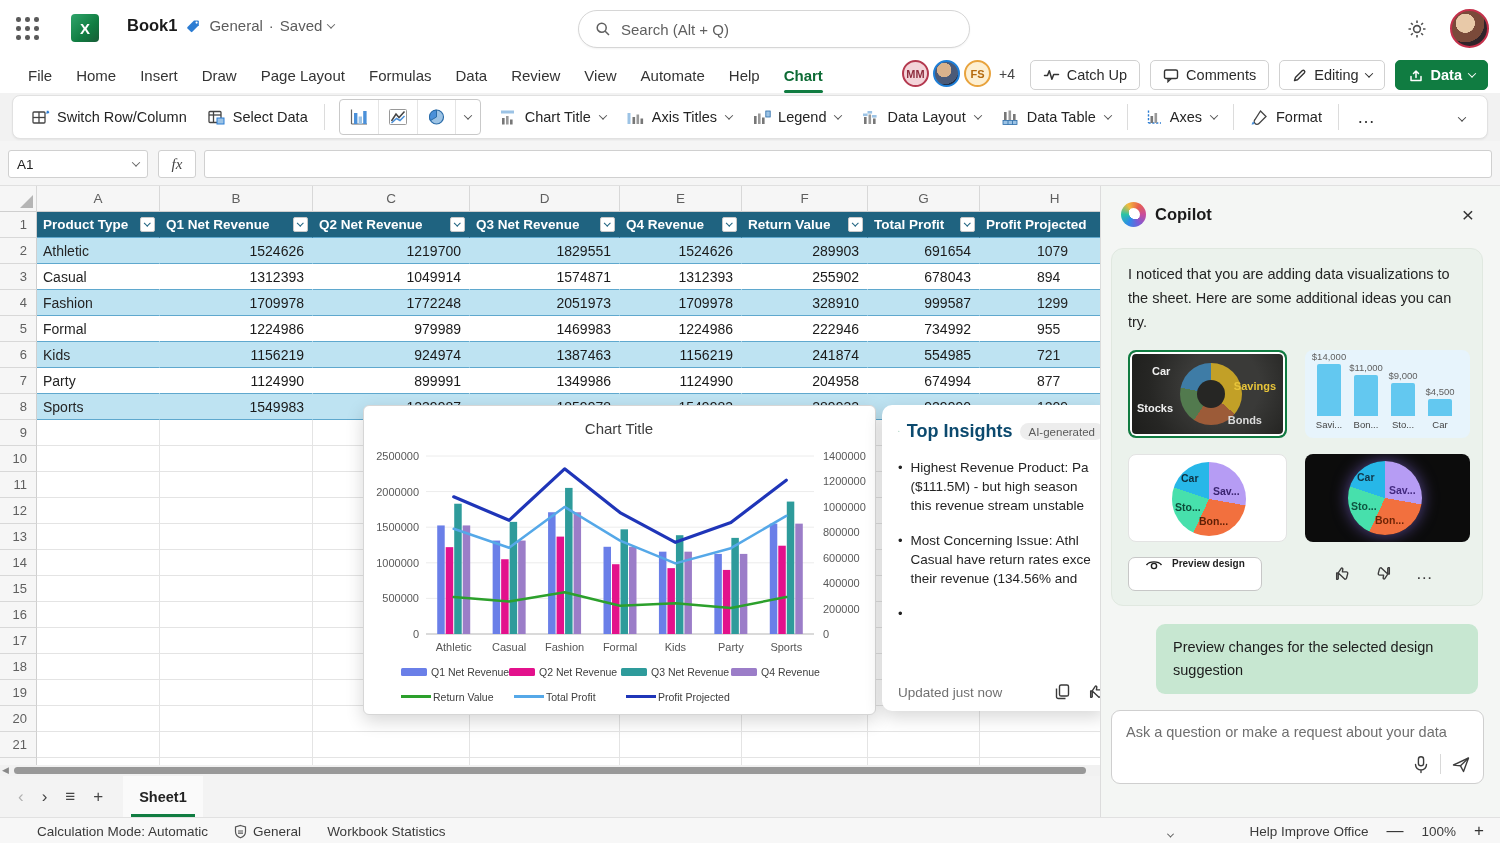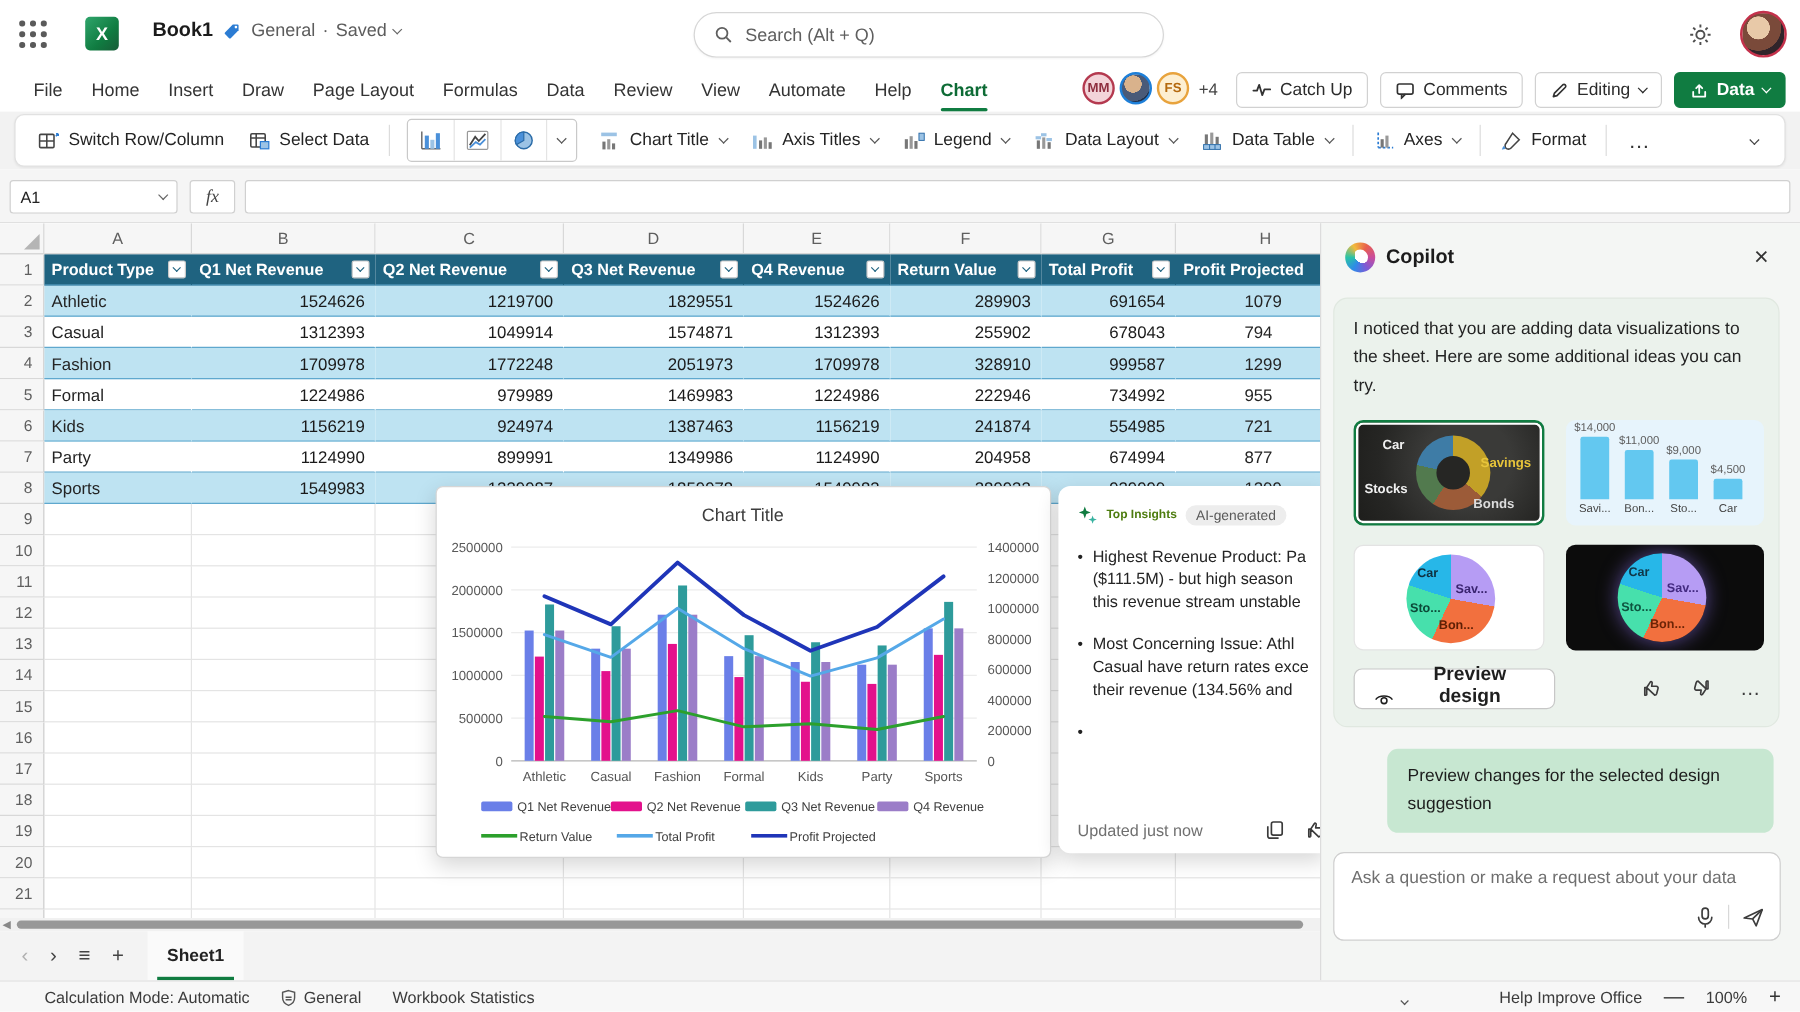--- a/index.html
+++ b/index.html
@@ -103,21 +103,21 @@
   .tablerow .gcell.rowhdr { border-right:1px solid #cfcfcf; border-bottom:1px solid #d8d8d8; }
 
   
   #chart-card { position:absolute; left:363px; top:405px; width:513px; height:310px; background:#fff;
     border:1px solid #d6d6d6; border-radius:6px; box-shadow:0 6px 18px rgba(0,0,0,.16); cursor:move; }
 
   
   #insights-card { position:absolute; left:882px; top:405px; width:222px; height:306px; background:#fff;
     border-radius:10px 0 0 10px; box-shadow:0 6px 18px rgba(0,0,0,.16); overflow:hidden; padding:16px 0 0 16px; }
   #insights-head { display:flex; align-items:center; gap:7px; }
-  #insights-title { font-size:10px; font-weight:700; color:#4d7c0f; white-space:nowrap; }
+  #insights-title { font-size:18px; font-weight:700; color:#0c4a6e; white-space:nowrap; }
   #insights-badge { font-size:11.5px; color:#5a5a5a; background:#ededed; border-radius:9px; padding:2.5px 9px; white-space:nowrap; }
   .ins-bullet { display:flex; gap:8px; margin-top:16px; }
   .ins-bullet .dot { color:#222; font-size:13px; line-height:19px; }
   .ins-lines div { font-size:13.5px; line-height:19px; color:#242424; white-space:nowrap; }
   #insights-foot { position:absolute; left:16px; bottom:11px; width:200px; display:flex; align-items:center; }
   #insights-updated { font-size:13.5px; color:#707070; white-space:nowrap; }
   .ins-icon { position:absolute; top:-2px; color:#3a3a3a; cursor:pointer; }
 
   
   #copilot { position:absolute; left:1100px; top:186px; width:400px; height:631px; background:#F4F6F4;
@@ -152,21 +152,21 @@
   #card-pie-dark { background:#0C0C0C; }
   .mini-pie { position:absolute; left:43px; top:7px; width:74px; height:74px; border-radius:50%;
     background:conic-gradient(#B69CF4 0deg 100deg,#F2703E 100deg 205deg,#47E0AC 205deg 288deg,#27B7E8 288deg 360deg); }
   #card-pie-dark .mini-pie { box-shadow:0 0 16px rgba(150,120,255,.55); }
   .pie-lbl { position:absolute; font-size:10.5px; font-weight:600; color:#1e3a4a; }
   .pl-car { left:52px; top:17px; color:#0e2f3f; } .pl-sav { left:84px; top:30px; color:#3a2470; }
   .pl-sto { left:46px; top:46px; color:#0c4a38; } .pl-bon { left:70px; top:60px; color:#5e1f05; }
   #card-pie-dark .pie-lbl { filter:brightness(1.15); }
   #cp-actions { display:flex; align-items:center; margin-top:15px; }
   #preview-btn { height:34px; border:1px solid #c7c7c7; border-radius:7px; background:#fff; display:flex;
-    align-items:flex-end; gap:9px; padding:0 16px; font-size:16px; font-weight:600; color:#1f1f1f; cursor:pointer; }
+    align-items:flex-start; gap:9px; padding:0 16px; font-size:10px; font-weight:600; color:#1f1f1f; cursor:pointer; }
   .fb-icon { color:#3c3c3c; cursor:pointer; margin-left:24px; display:flex; }
   #cp-bubble { position:absolute; left:55px; top:438px; width:322px; background:#C7E7D1; border-radius:9px;
     padding:12px 17px; font-size:14.5px; line-height:1.6; color:#1d1d1d; }
   #cp-input { position:absolute; left:10px; top:524px; width:373px; height:74px; background:#fff;
     border:1px solid #cfcfcf; border-radius:9px; padding:13px 14px; cursor:text; }
   #cp-placeholder { font-size:14.5px; color:#6f6f6f; white-space:nowrap; overflow:hidden; }
   #cp-input-icons { position:absolute; right:12px; bottom:9px; display:flex; align-items:center; gap:10px; color:#3c3c3c; }
   #cp-input-icons .vline { width:1px; height:20px; background:#d8d8d8; }
 
   
@@ -473,21 +473,21 @@
     </div>
     <div class="grow tablerow">
       <div class="gcell rowhdr" style="width: 37px;">3</div>
       <div class="gcell " style="width: 123px; padding-left: 6px;">Casual</div>
       <div class="gcell num" style="width: 153px;">1312393</div>
       <div class="gcell num" style="width: 157px;">1049914</div>
       <div class="gcell num" style="width: 150px;">1574871</div>
       <div class="gcell num" style="width: 122px;">1312393</div>
       <div class="gcell num" style="width: 126px;">255902</div>
       <div class="gcell num" style="width: 112px;">678043</div>
-      <div class="gcell " style="width: 150px; padding-left: 57px;">794</div>
+      <div class="gcell " style="width: 150px; padding-left: 57px;">894</div>
     </div>
     <div class="grow tablerow">
       <div class="gcell rowhdr" style="width: 37px;">4</div>
       <div class="gcell  band" style="width: 123px; padding-left: 6px;">Fashion</div>
       <div class="gcell num band" style="width: 153px;">1709978</div>
       <div class="gcell num band" style="width: 157px;">1772248</div>
       <div class="gcell num band" style="width: 150px;">2051973</div>
       <div class="gcell num band" style="width: 122px;">1709978</div>
       <div class="gcell num band" style="width: 126px;">328910</div>
       <div class="gcell num band" style="width: 112px;">999587</div>

